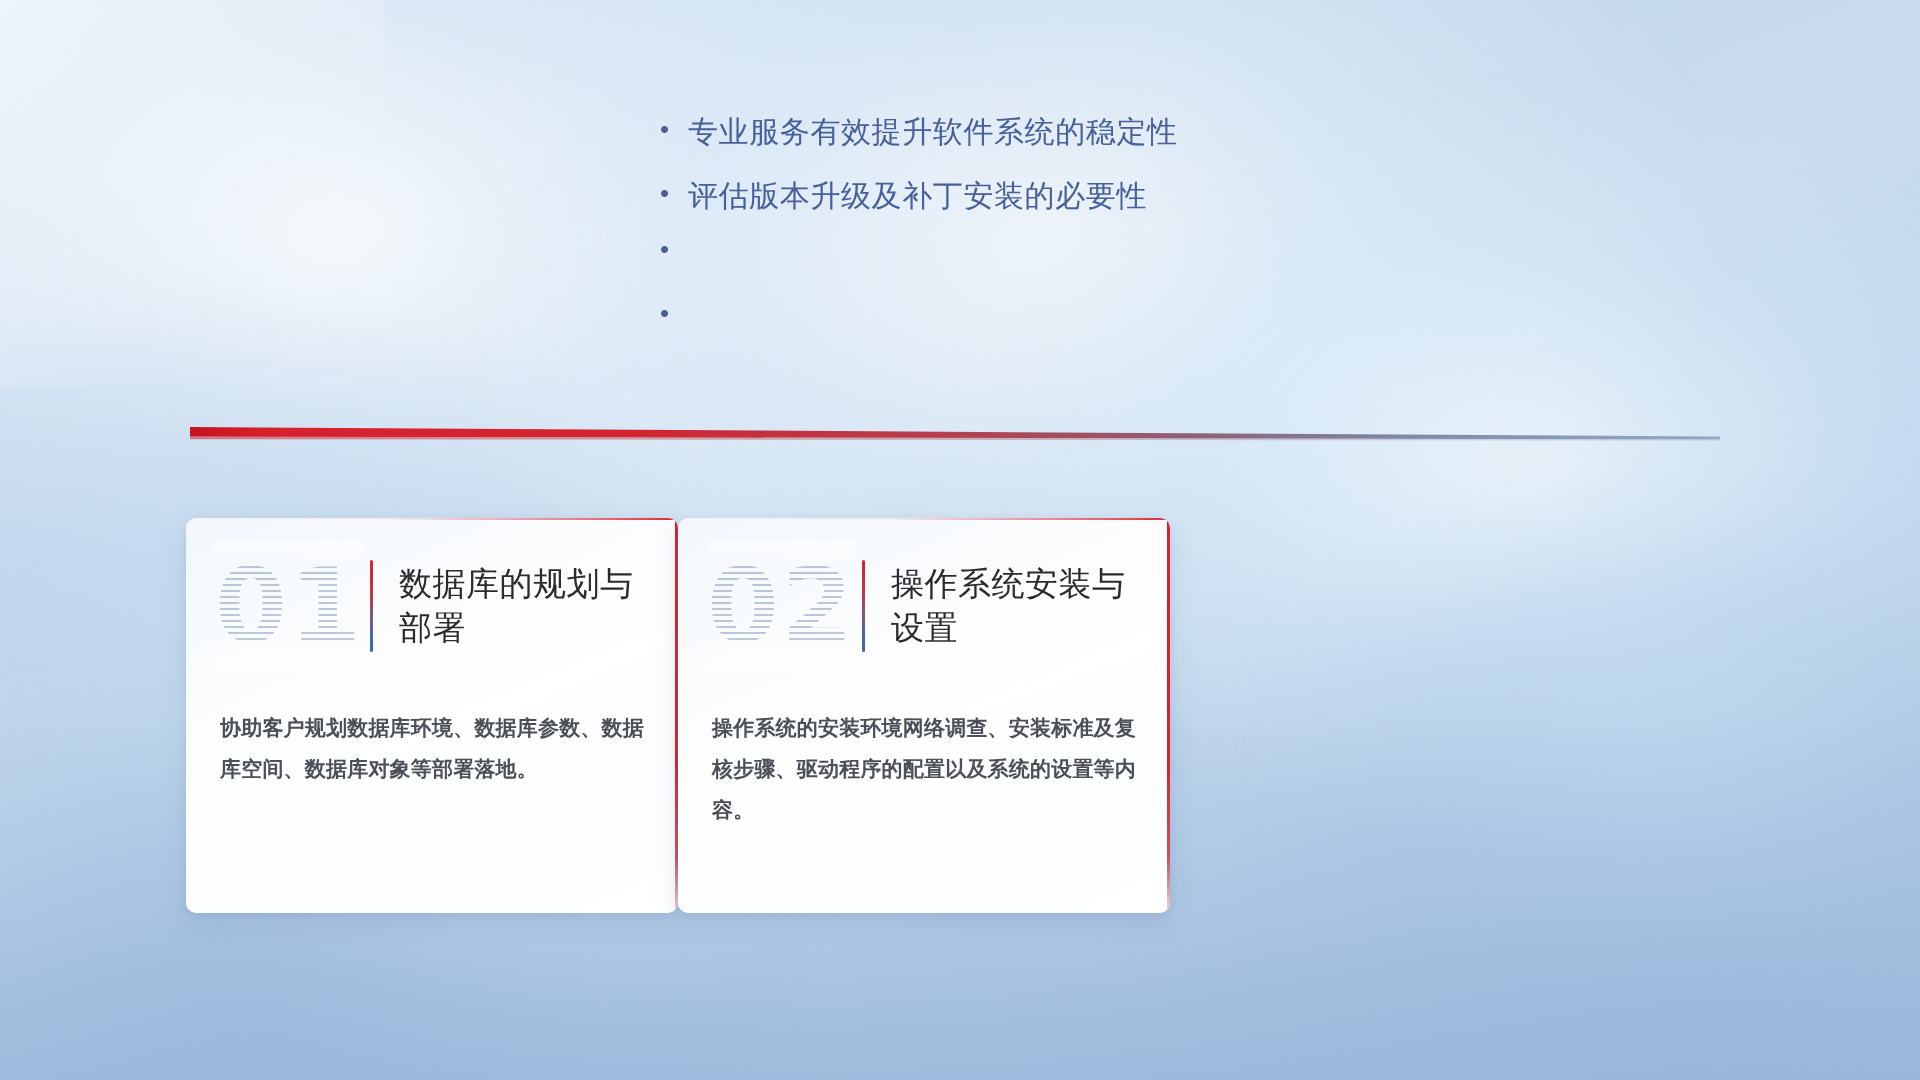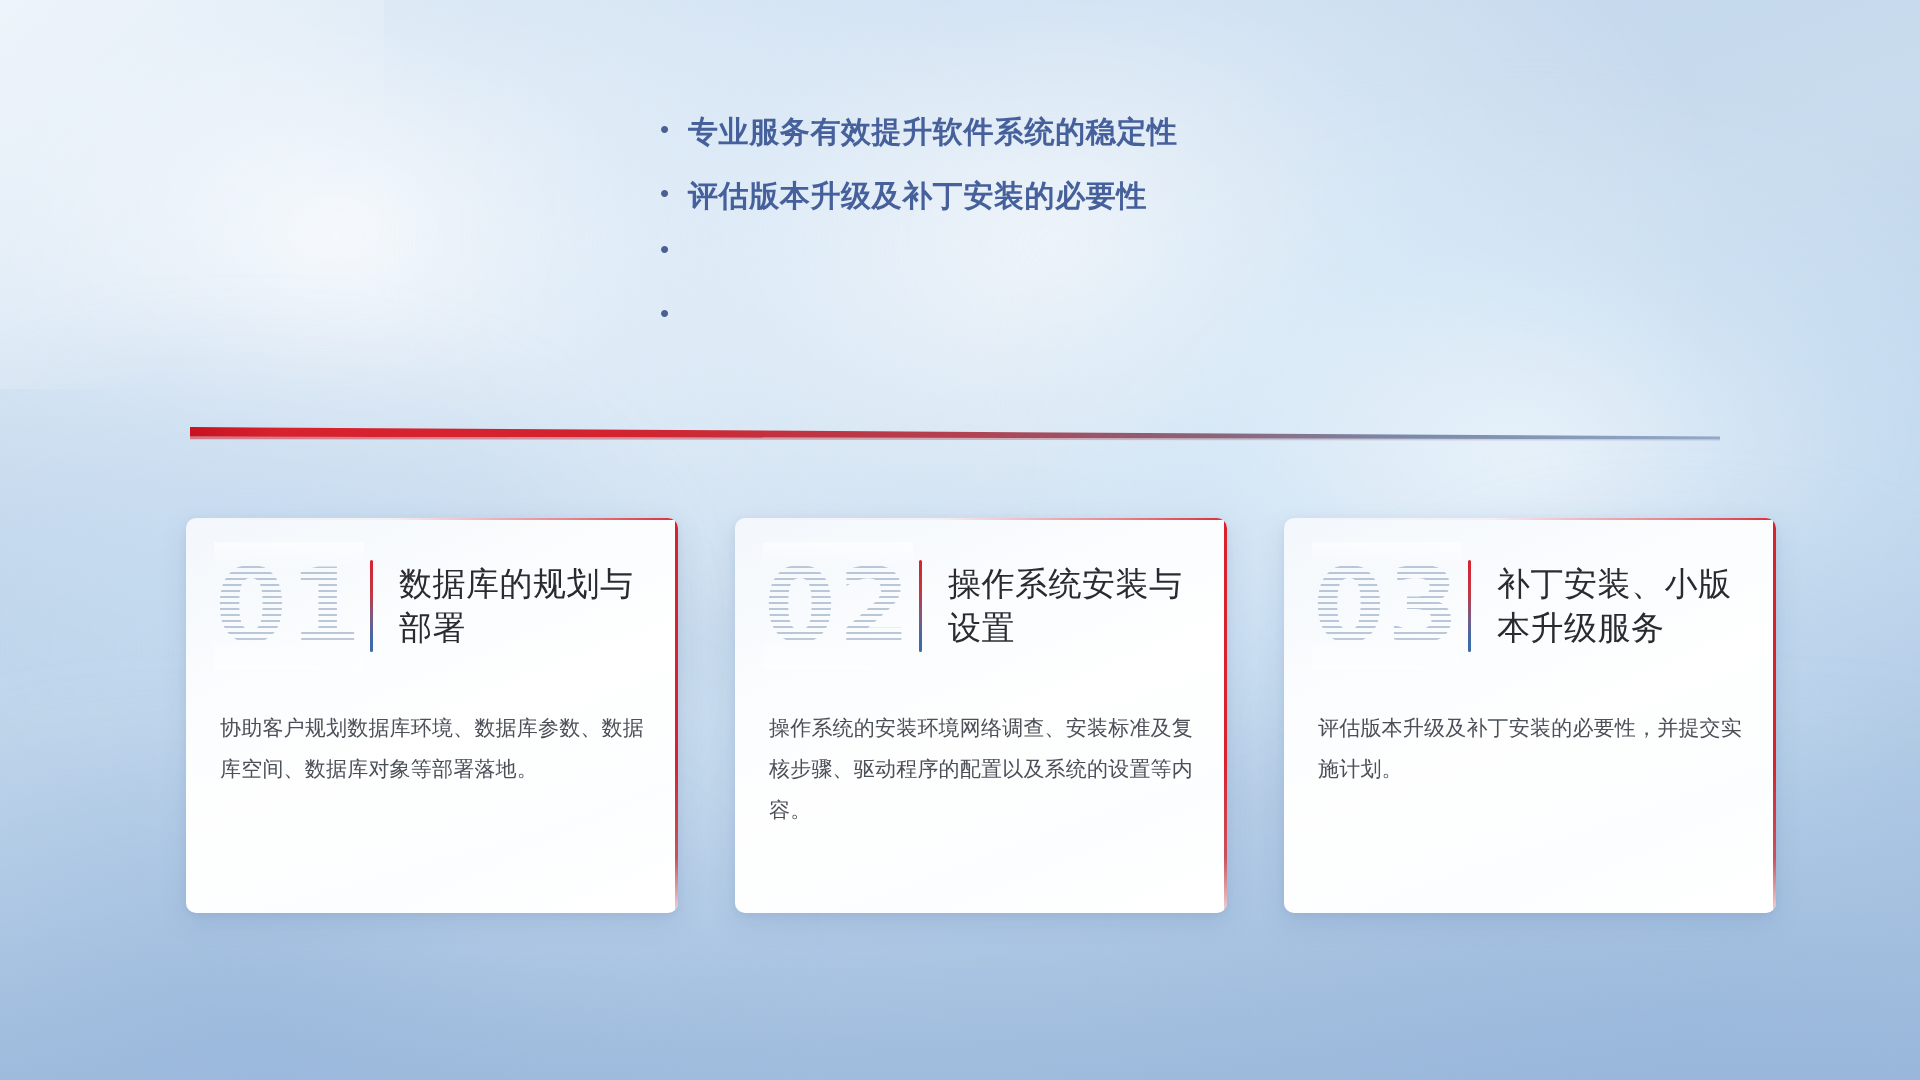--- a/index.html
+++ b/index.html
@@ -79,36 +79,36 @@
   }
   .bullet-dot {
     width:28px; flex:0 0 28px;
     color:#4a5f93; font-size:26px; line-height:1;
     text-align:left; position:relative; top:-4px;
   }
   .bullet-text {
     font-size:30px;
     color:#46609b;
     letter-spacing:.6px;
-    font-weight:700;
+    font-weight:400;
     white-space:nowrap;
   }
 
   
   .divider-wrap {
     position:absolute; left:190px; top:424px; width:1530px; height:22px;
   }
   .divider-shape {
     position:absolute; left:0; top:0; width:100%; height:100%;
   }
 
   
   .cards {
     position:absolute; left:186px; top:518px;
-    display:flex; gap:57px;justify-content:flex-end;
+    display:flex; justify-content:flex-end;
   }
   .card {
     position:relative;
     width:492px; height:395px;
     border-radius:10px;
     background:
       linear-gradient(158deg,
         rgba(244,248,252,.97) 0%,
         rgba(250,252,254,.98) 24%,
         rgba(255,255,255,.99) 52%,
@@ -175,21 +175,21 @@
     letter-spacing:.5px;
     max-width:252px;
   }
 
   .card-body {
     position:absolute; left:34px; right:34px; top:190px;
     font-size:21px;
     line-height:1.95;
     color:#4b4f57;
     letter-spacing:.2px;
-    font-weight:400;
+    font-weight:700;
   }
 </style>
 </head>
 <body>
 
 <div id="bg">
   <div class="bg-base"></div>
   <div class="bg-glow-1"></div>
   <div class="bg-glow-2"></div>
   <div class="bg-glow-3"></div>
@@ -272,29 +272,16 @@
         <div class="card-num-wrap">
           <div class="card-num">02</div>
           <div class="card-num-fade"></div>
         </div>
         <div class="card-rule"></div>
         <div class="card-title">操作系统安装与设置</div>
       </div>
       <div class="card-body">操作系统的安装环境网络调查、安装标准及复核步骤、驱动程序的配置以及系统的设置等内容。</div>
     </div>
 
-    <div class="card">
-      <div class="card-top-hairline"></div>
-      <div class="card-accent"></div>
-      <div class="card-head">
-        <div class="card-num-wrap">
-          <div class="card-num">03</div>
-          <div class="card-num-fade"></div>
-        </div>
-        <div class="card-rule"></div>
-        <div class="card-title">补丁安装、小版本升级服务</div>
-      </div>
-      <div class="card-body">评估版本升级及补丁安装的必要性，并提交实施计划。</div>
-    </div>
 
   </div>
 
 </div>
 
 </body></html>

